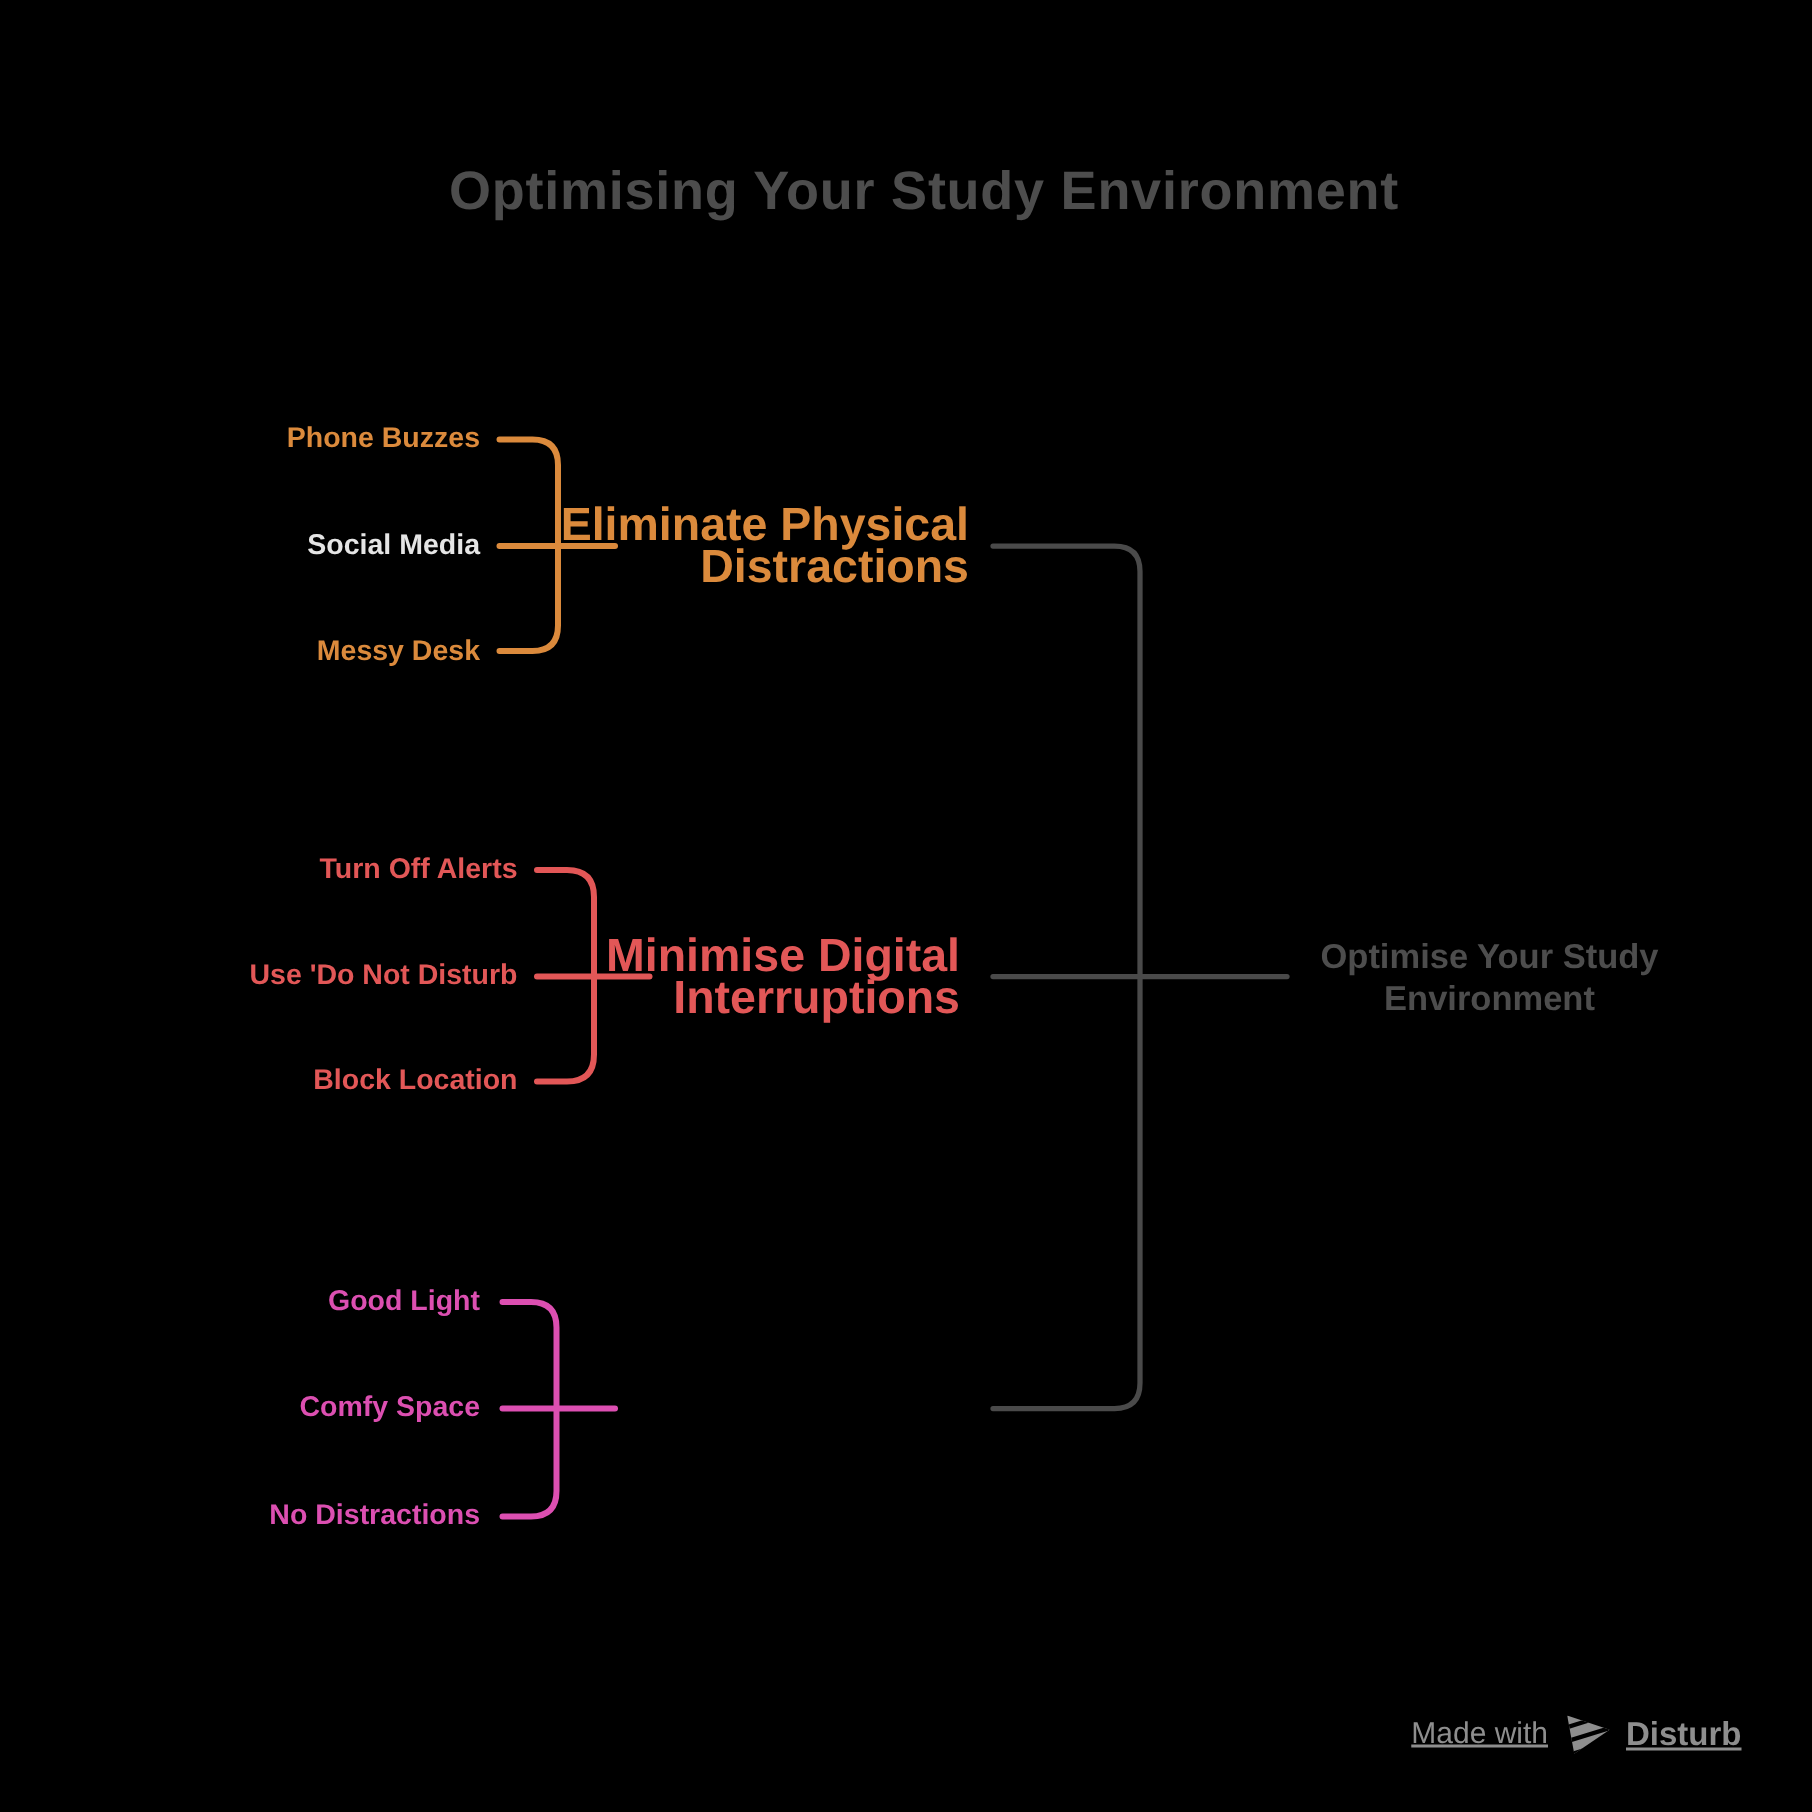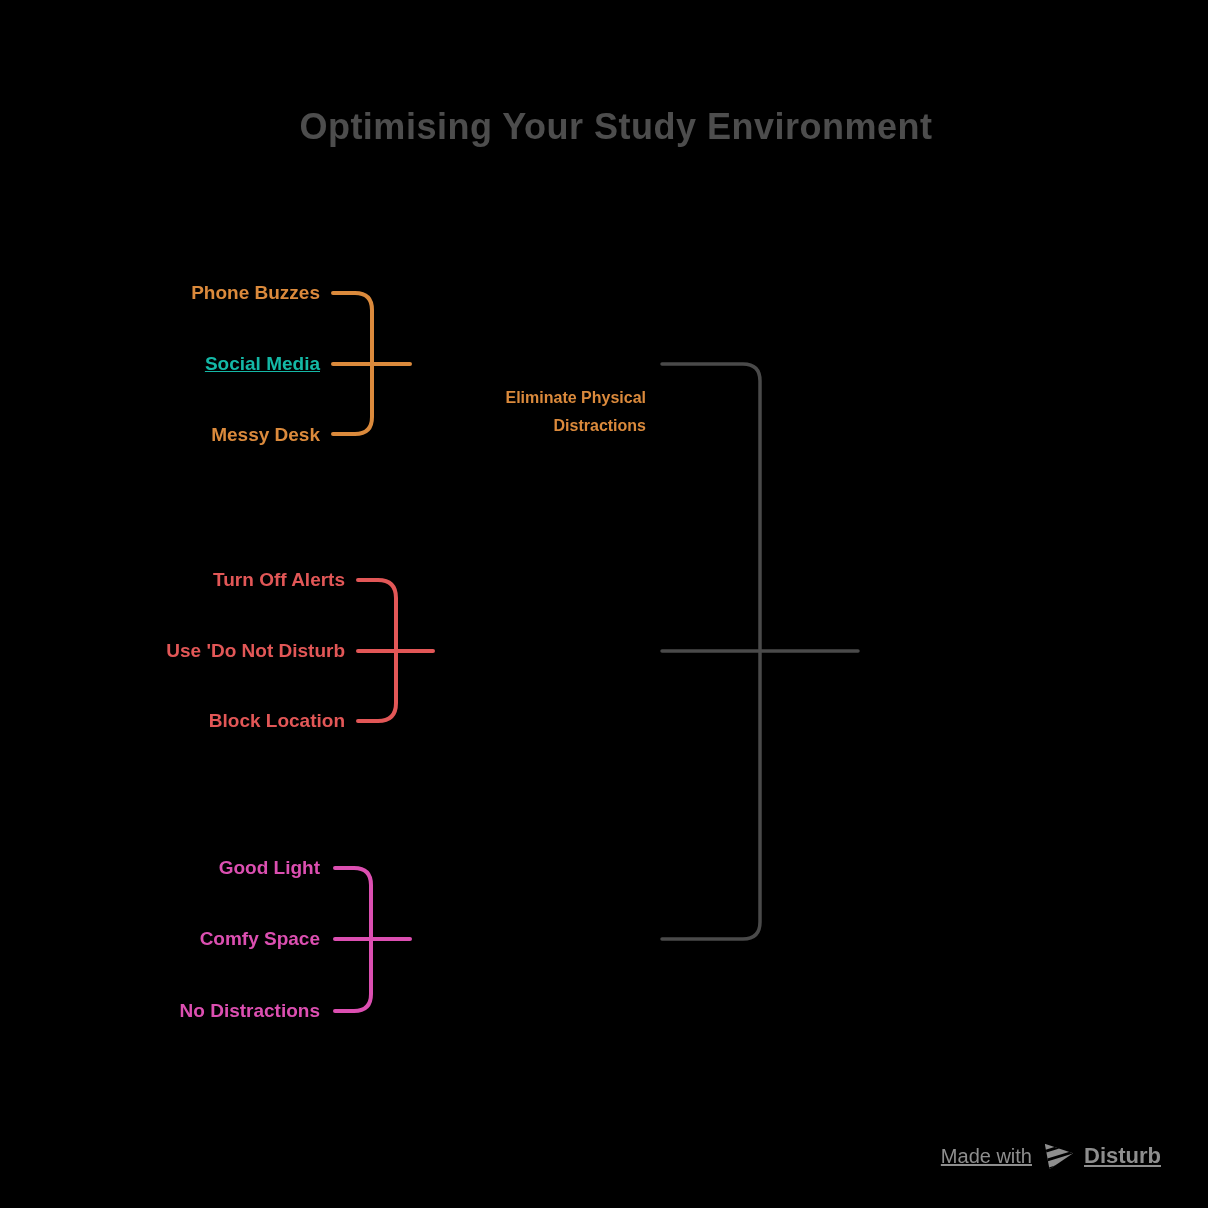--- a/index.html
+++ b/index.html
@@ -34,24 +34,23 @@
     position: absolute;
     font-weight: 700;
     white-space: pre-line;
   }
   .label.child {
     font-size: 19px;
     line-height: 24px;
     text-align: center;
   }
   .label.parent {
-    font-size: 16px;
+    font-size: 31px;
     line-height: 28px;
     text-align: right;
-    margin-top: 48px;
   }
   .label.root {
     left: 793px;
     top: 623px;
     width: 400px;
     font-size: 23px;
     line-height: 28px;
     text-align: center;
   }
   .footer {
@@ -95,33 +94,37 @@
       <path d="M335 939 H410" stroke-width="4" stroke-linecap="round" stroke="#DC4FB1"></path>
     </g>
 
     <g>
       <path d="M662 364 H743 Q760 364 760 381 V922 Q760 939 743 939 H662" stroke-width="3.5" stroke-linecap="round" fill="none" stroke="#4A4A4A"></path>
       <path d="M662 651 H858" stroke-width="3.5" stroke-linecap="round" stroke="#4A4A4A"></path>
     </g>
   </svg>
 
   <div class="label child" style="top: 281px; right: 888px; color: rgb(219, 138, 60);">Phone Buzzes</div>
-  <div class="label child" style="top: 352px; right: 888px; color: #14b8a6; text-decoration: underline;">Social Media</div>
+  <div class="label child" style="top: 352px; right: 888px; color: #e5e5e5;">Social Media</div>
   <div class="label child" style="top: 423px; right: 888px; color: rgb(219, 138, 60); margin-left: 38px;">Messy Desk</div>
   <div class="label parent" style="top: 336px; right: 562px; color: rgb(219, 138, 60);">Eliminate Physical
 Distractions</div>
 
   <div class="label child" style="top: 568px; right: 863px; color: rgb(226, 87, 87); margin-left: 45px;">Turn Off Alerts</div>
   <div class="label child" style="top: 639px; right: 863px; color: rgb(226, 87, 87);">Use 'Do Not Disturb</div>
   <div class="label child" style="top: 709px; right: 863px; color: rgb(226, 87, 87);">Block Location</div>
+  <div class="label parent" style="top: 623px; right: 568px; color: rgb(226, 87, 87);">Minimise Digital
+Interruptions</div>
 
   <div class="label child" style="top: 856px; right: 888px; color: rgb(220, 79, 177);">Good Light</div>
   <div class="label child" style="top: 927px; right: 888px; color: rgb(220, 79, 177);">Comfy Space</div>
   <div class="label child" style="top: 999px; right: 888px; color: rgb(220, 79, 177);">No Distractions</div>
 
+  <div class="label root" style="color: rgb(77, 77, 77);">Optimise Your Study
+Environment</div>
 
   <div class="footer" style="color: rgb(142, 142, 142); text-decoration: underline;">
     <span class="made-with">Made with</span>
     <svg width="34" height="34" viewBox="0 0 36 36">
       <defs>
         <clipPath id="napkin-tri">
           <polygon points="4,5 34,15 9,32"></polygon>
         </clipPath>
       </defs>
       <g clip-path="url(#napkin-tri)">

